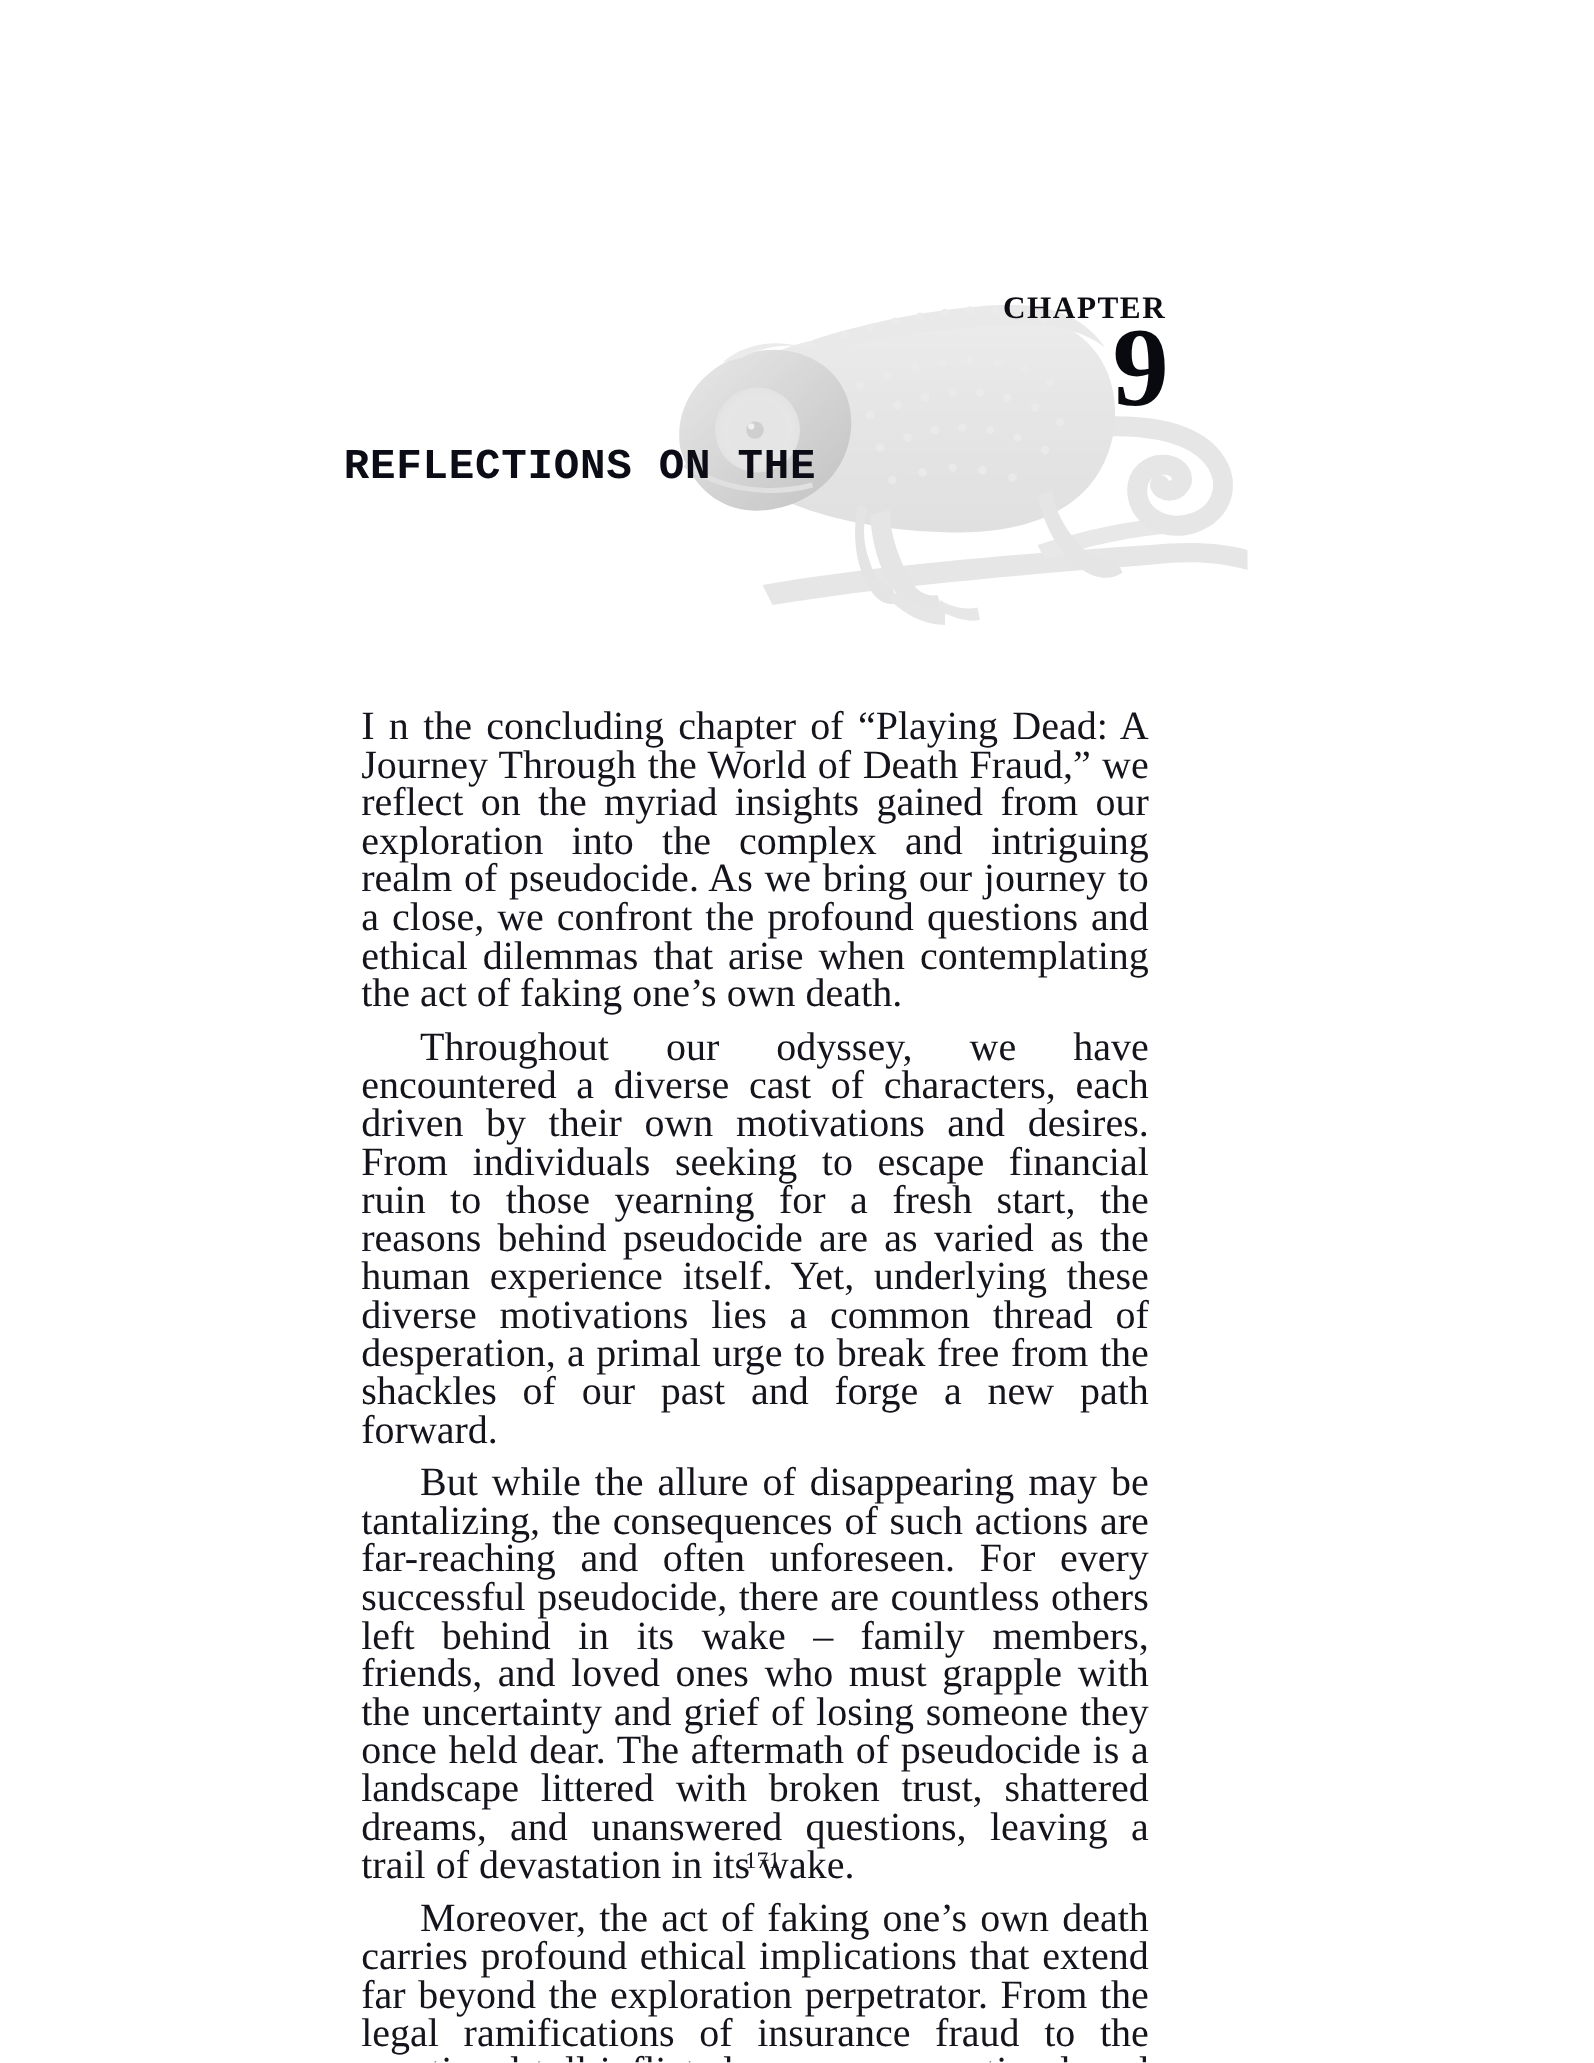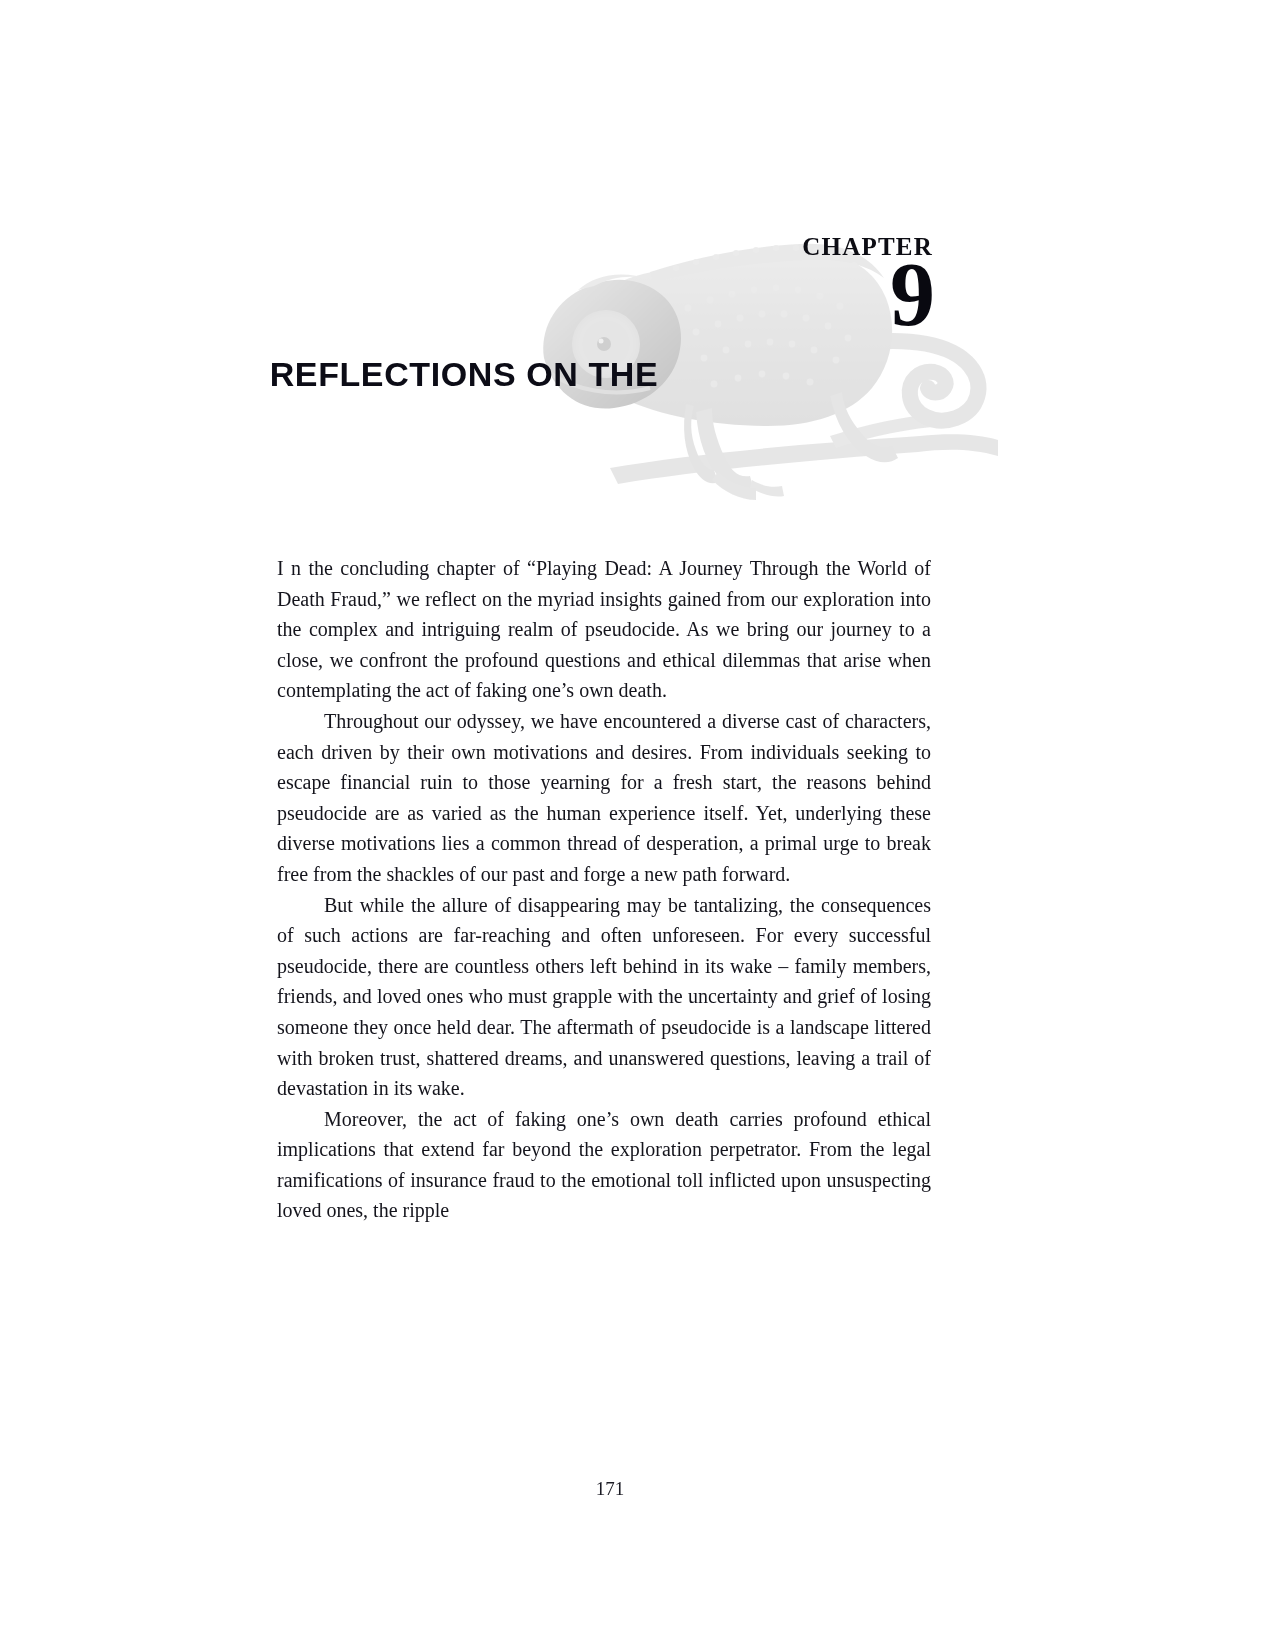--- a/index.html
+++ b/index.html
@@ -68,36 +68,36 @@
     position: absolute;
     left: 0;
     top: 352px;
     width: 928px;
     text-align: center;
     font-size: 34px;
     line-height: 45px;
     font-weight: bold;
     letter-spacing: 0.6px;
     color: #0c0c16;
-    font-family: Liberation Sans, sans-serif;
+    font-family: Liberation Mono, monospace;
   }
   .chapter-title .tl { display: block; }
 
   
   .body-col {
     position: absolute;
     left: 277px;
     top: 553px;
     width: 654px;
   }
   .body-col p {
-    margin: 0;
+    margin: 12px;
     text-align: justify;
     text-justify: inter-word;
-    font-size: 20px;
+    font-size: 32px;
     line-height: 30.6px;
     color: #14141c;
     font-family: "Liberation Serif", "DejaVu Serif", serif;
   }
   .body-col p.indent {
     text-indent: 47px;
   }
   .body-col p.first-para {
     text-indent: 0;
   }

